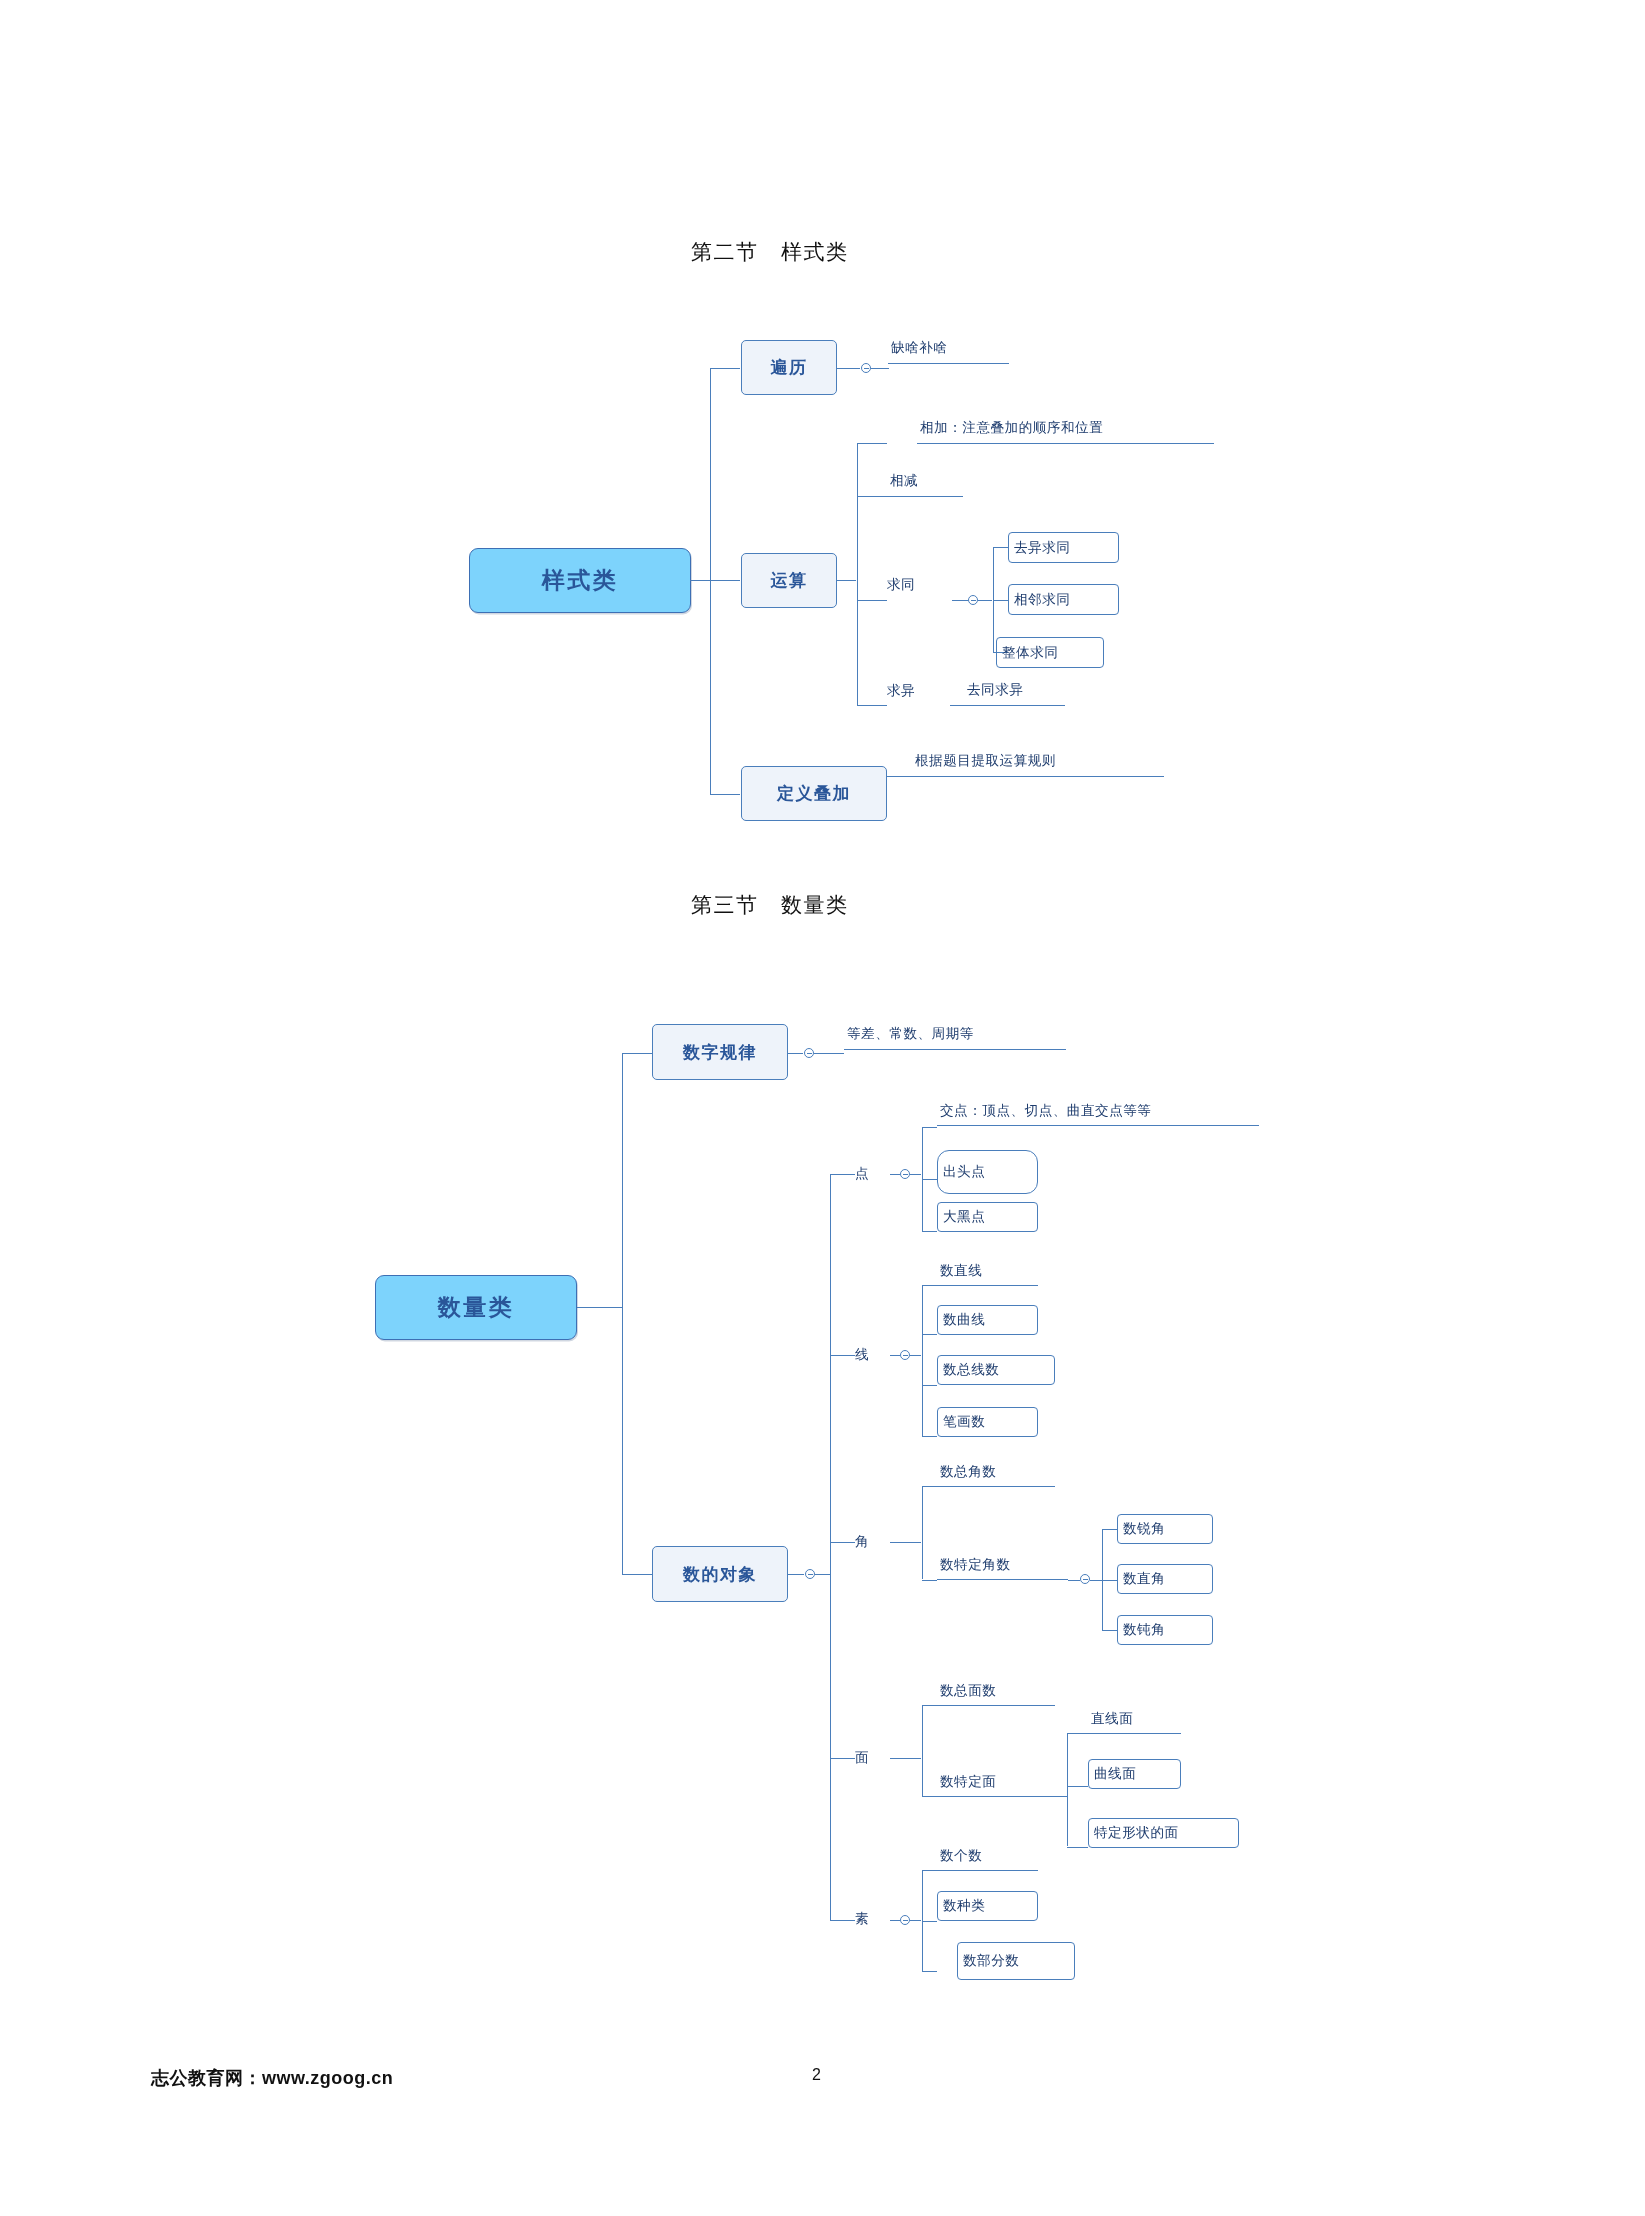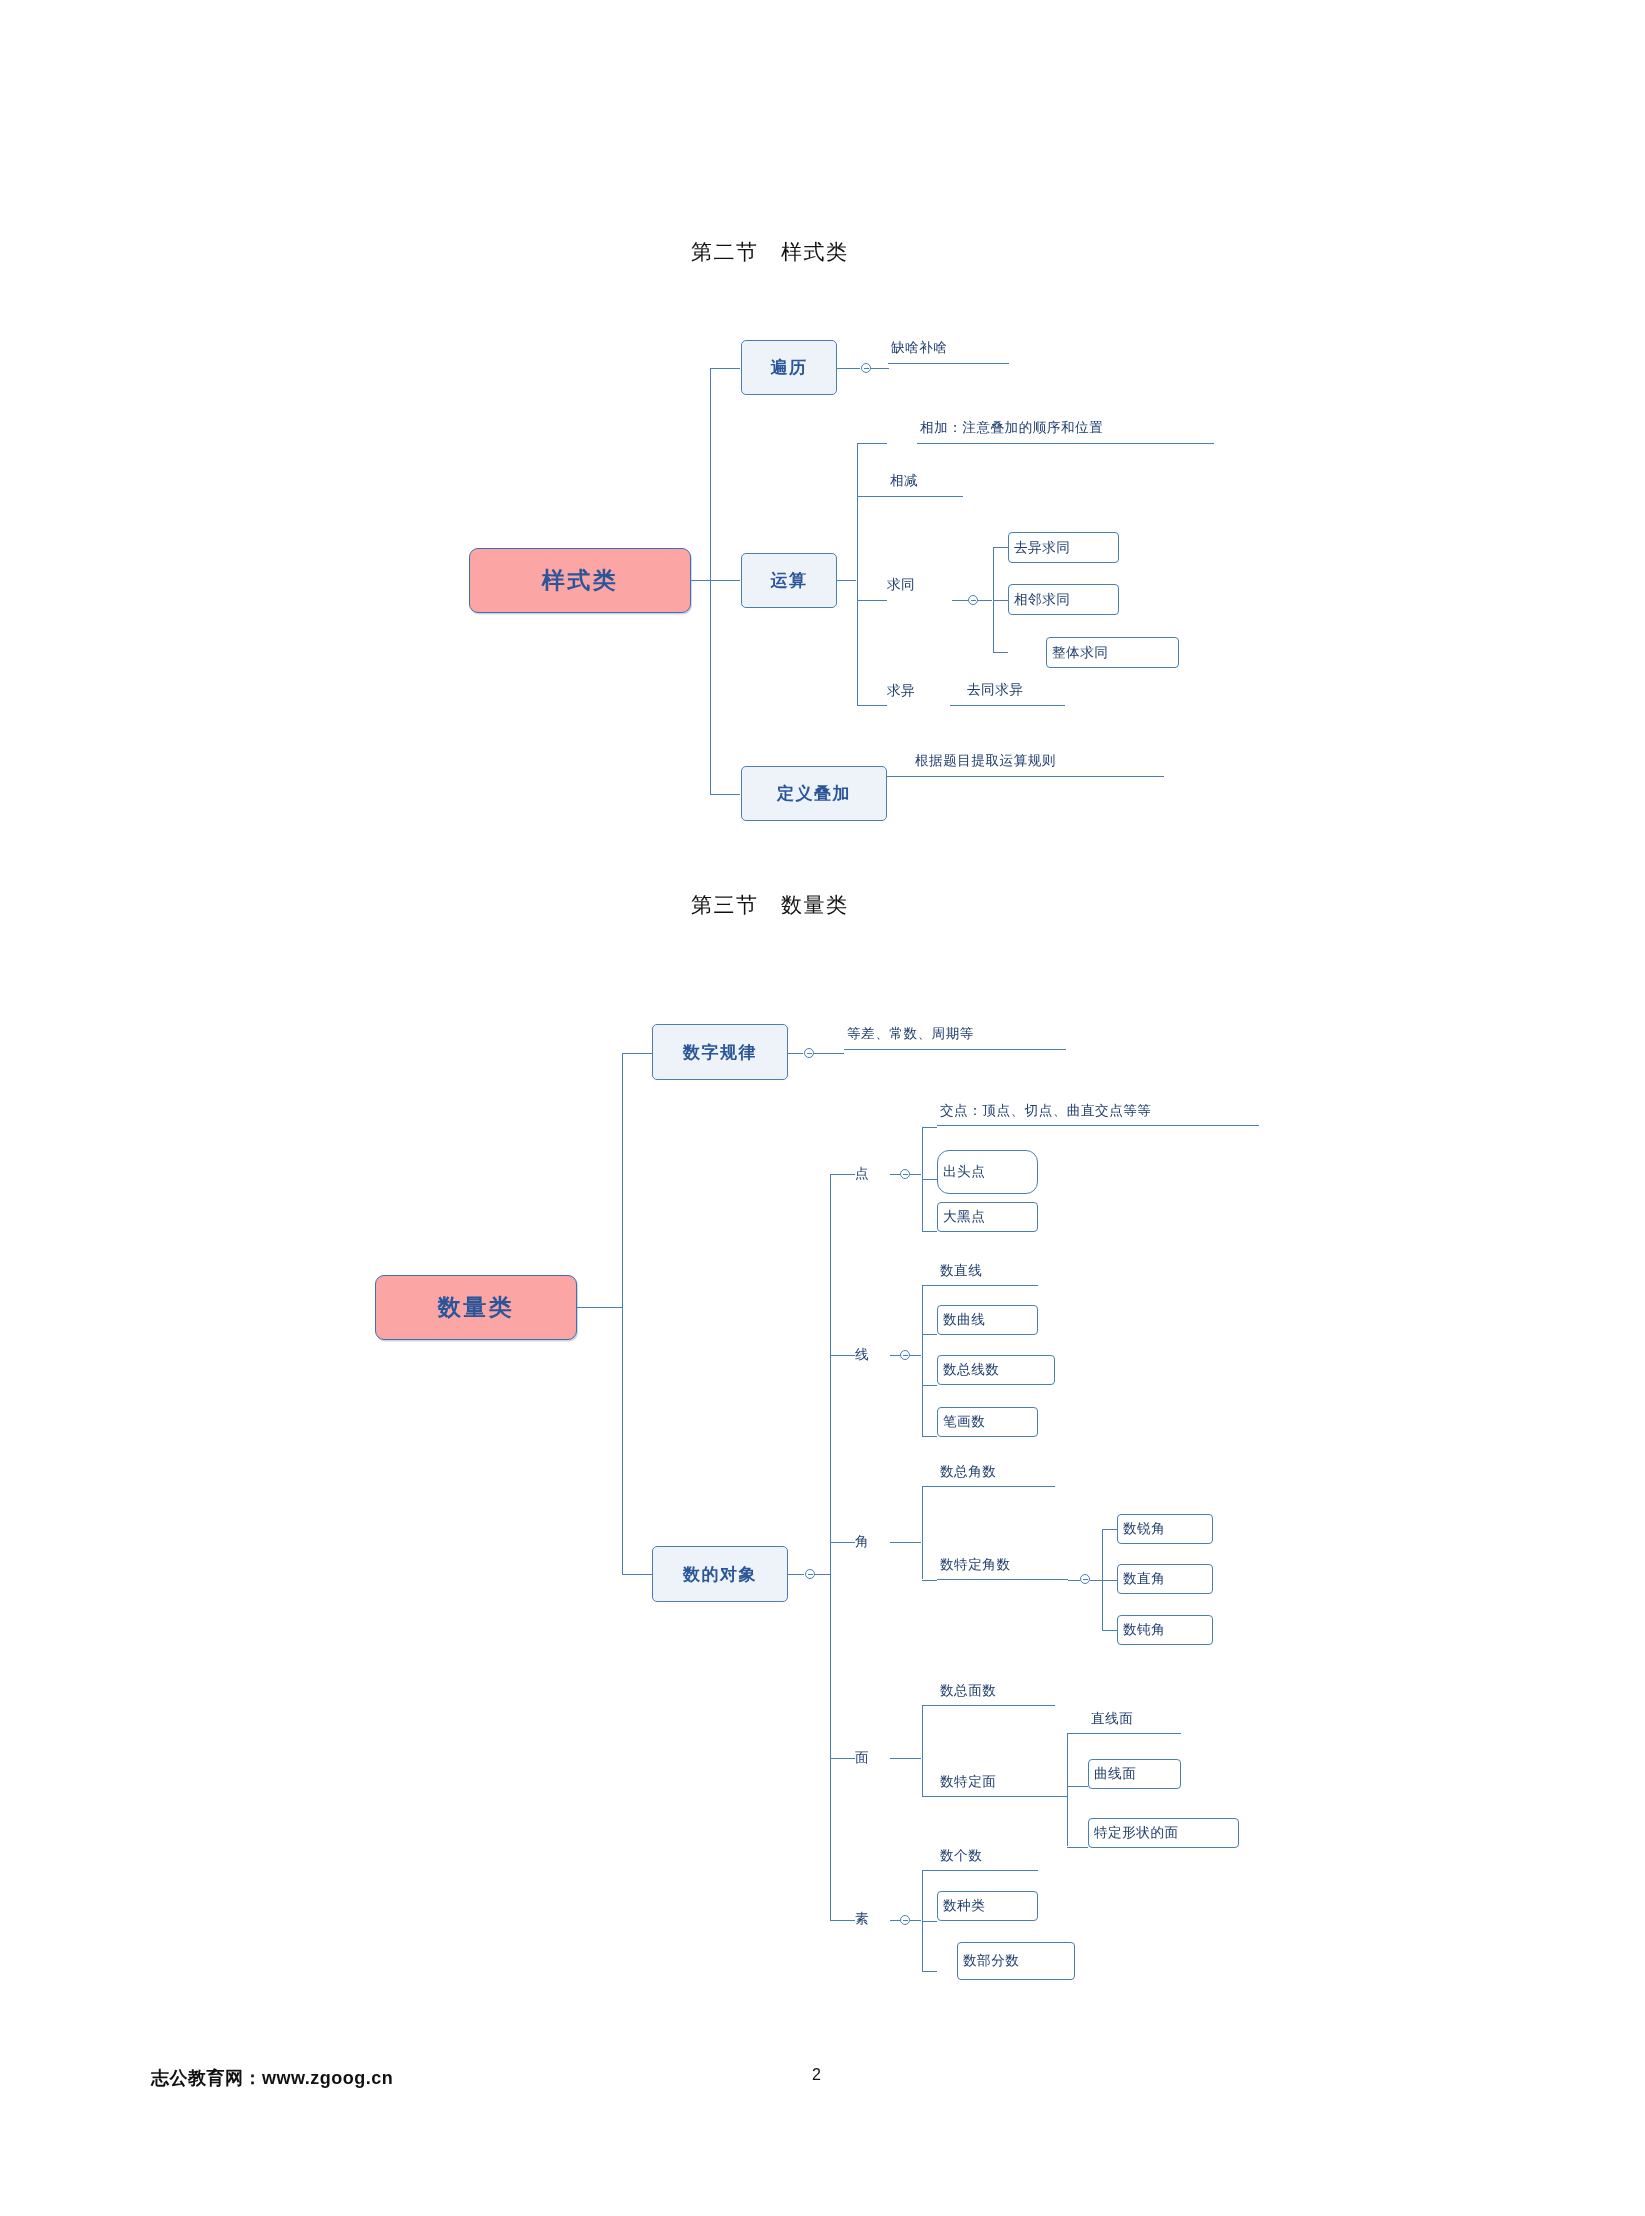--- a/index.html
+++ b/index.html
@@ -113,21 +113,21 @@
     position: absolute;
     box-sizing: border-box;
     display: flex;
     align-items: center;
     justify-content: center;
     white-space: nowrap;
     color: #2a5699;
   }
   
   .n-root {
-    background: #fca5a5;
+    background: #7dd3fc;
     border: 1.5px solid #3d6fb4;
     border-radius: 9px;
     font-size: 23px;
     font-weight: bold;
     letter-spacing: 2.5px;
     box-shadow: 1px 1.5px 0 rgba(120,140,170,0.35);
   }
   
   .n-l1 {
     background: #eef3fa;
@@ -251,21 +251,21 @@
     <div class="conn h" style="left:952px; top:600px; width:16px;"></div>
     <div class="collapse" style="left:968px; top:595px;"></div>
     <div class="conn h" style="left:978px; top:600px; width:14px;"></div>
     <div class="conn v" style="left:993px; top:547px; height:106px;"></div>
     <div class="conn h" style="left:993px; top:547px; width:15px;"></div>
     <div class="conn h" style="left:993px; top:600px; width:15px;"></div>
     <div class="conn h" style="left:993px; top:652px; width:15px;"></div>
 
     <div class="node n-box" style="left:1008px; top:532px; width:111px; height:31px;">去异求同</div>
     <div class="node n-box" style="left:1008px; top:584px; width:111px; height:31px;">相邻求同</div>
-    <div class="node n-box" style="left:1046px; top:637px; width:133px; height:31px;">整体求同</div>
+    <div class="node n-box" style="left:996px; top:637px; width:108px; height:31px;">整体求同</div>
 
     <div class="node n-plain" style="left:887px; top:675px; width:65px; height:31px;">求异</div>
     <div class="conn h" style="left:950px; top:705px; width:14px;"></div>
     <div class="node n-leaf" style="left:964px; top:675px; width:101px; height:31px;">去同求异</div>
 
     <div class="node n-l1" style="left:741px; top:766px; width:146px; height:55px;">定义叠加</div>
     <div class="conn h" style="left:887px; top:776px; width:25px;"></div>
     <div class="node n-leaf" style="left:912px; top:746px; width:252px; height:31px;">根据题目提取运算规则</div>
   </div>
 

